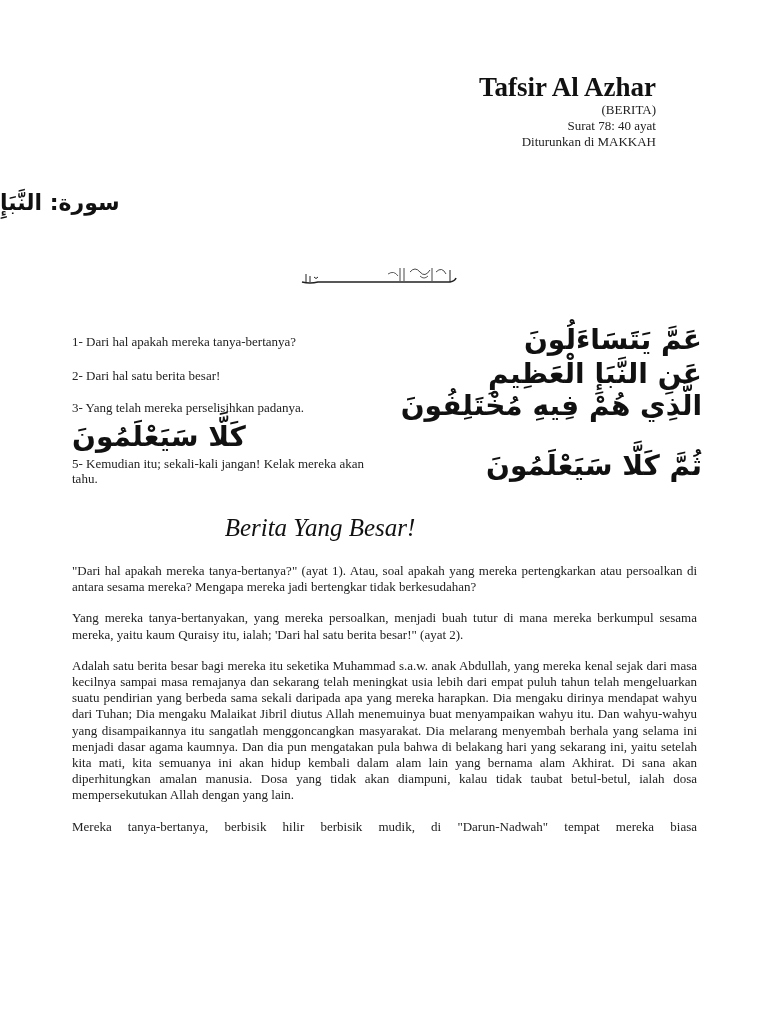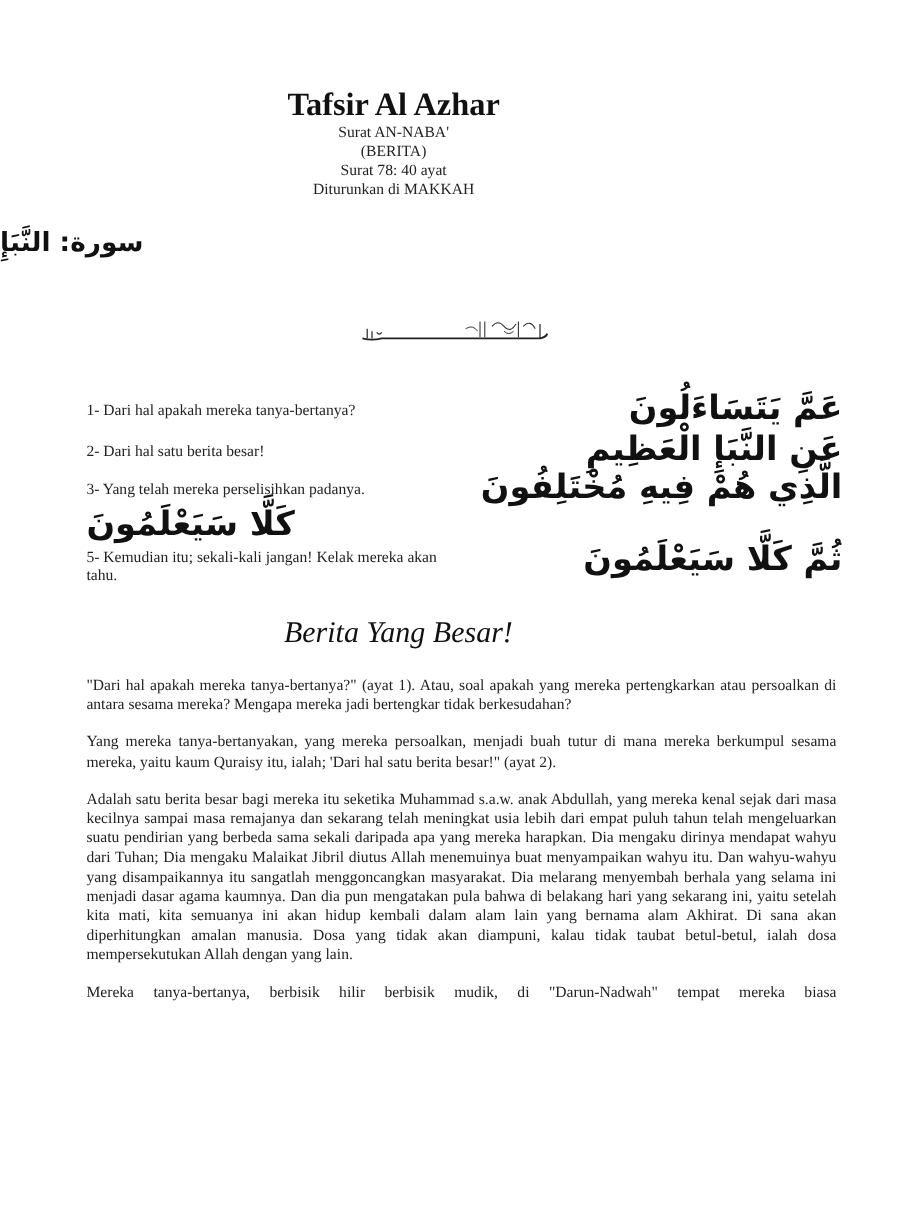--- a/index.html
+++ b/index.html
@@ -17,21 +17,21 @@
     }
     .page {
       position: absolute;
       left: 0; top: 0;
       width: 768px; height: 1024px;
     }
     .header {
       position: absolute;
       left: 0; top: 72px;
       width: 656px;
-      text-align: center;
+      text-align: right;
     }
     .title {
       font-family: "Liberation Serif", serif;
       font-weight: bold;
       font-size: 27px;
       line-height: 30px;
       margin: 0;
       color: #111;
     }
     .sub {
@@ -79,21 +79,21 @@
       font-weight: bold;
       font-size: 28px;
       line-height: 24px;
       direction: rtl;
       text-align: left;
       color: #111;
       white-space: nowrap;
     }
     .section-title {
       position: absolute;
-      left: 12px; top: 513px;
+      left: 0; top: 513px;
       width: 640px;
       text-align: center;
       font-family: "Liberation Serif", serif;
       font-style: italic;
       font-size: 25px;
       line-height: 30px;
       color: #111;
     }
     .body-text {
       position: absolute;
@@ -117,21 +117,20 @@
       white-space: pre;
     }
   </style>
 </head>
 <body>
 
 <div class="page">
 
   <div class="header">
     <div class="title">Tafsir Al Azhar</div>
-    <div class="sub">Surat AN-NABA'</div>
     <div class="sub">(BERITA)</div>
     <div class="sub">Surat 78: 40 ayat</div>
     <div class="sub">Diturunkan di MAKKAH</div>
   </div>
 
   <div class="surah-name">سورة: النَّبَإِ</div>
 
   <div class="basmala">
     <svg viewBox="0 0 160 24" xmlns="http://www.w3.org/2000/svg">
       <path d="M2 20 Q10 22 18 20 L150 20 Q155 19 156 16" stroke="#222" stroke-width="1.6" fill="none"></path>

